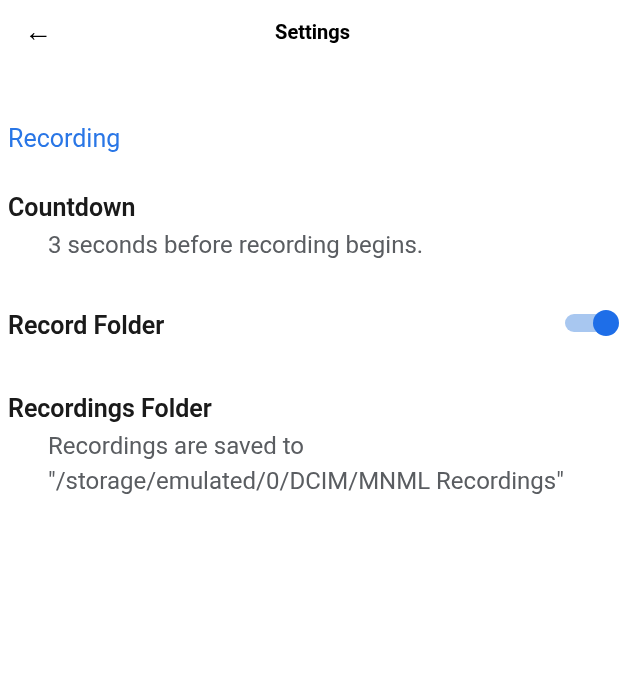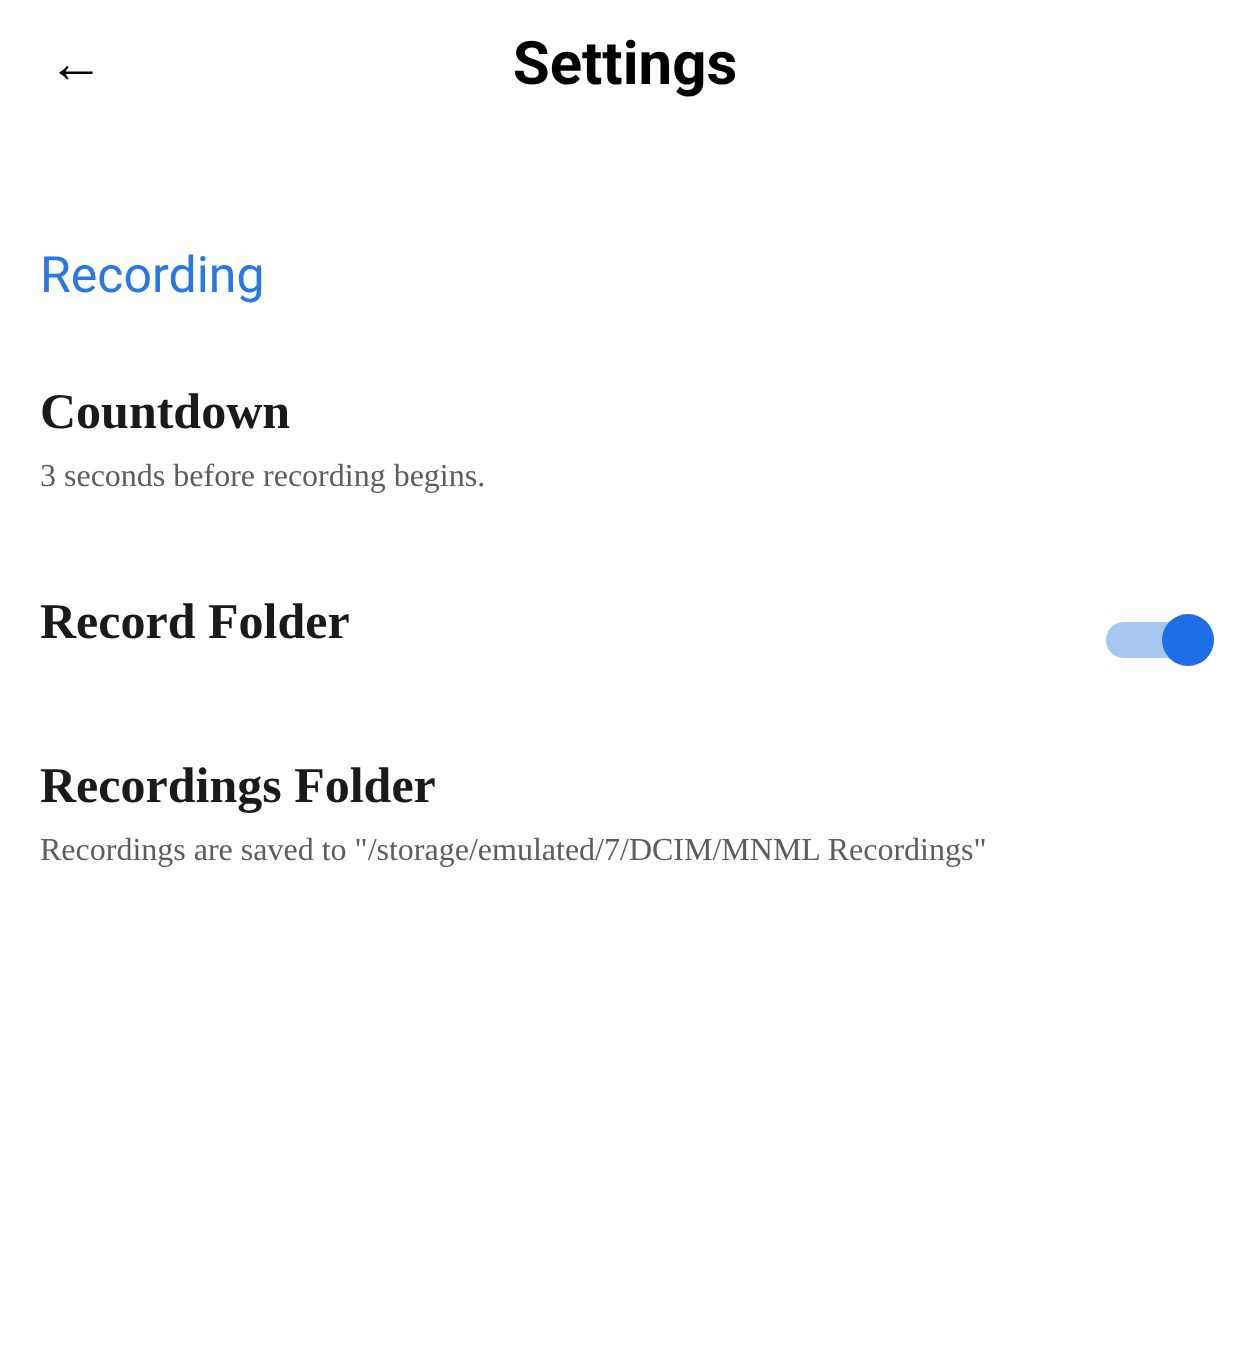--- a/index.html
+++ b/index.html
@@ -25,56 +25,56 @@
       font-size: 28px;
       font-weight: 400;
       cursor: pointer;
       line-height: 1;
       color: #000;
     }
     .header-title {
       position: absolute;
       left: 50%;
       transform: translateX(-50%);
-      font-size: 30px;
+      font-size: 20px;
       font-weight: 700;
       color: #000;
     }
     .content {
-      padding: 0 20px;
+      padding: 0 8px;
     }
     .section-header {
       color: #2976e6;
       font-size: 25px;
       font-weight: 400;
       margin-top: 60px;
       margin-bottom: 40px;
     }
     .setting-item {
       margin-bottom: 48px;
       display: flex;
-      align-items: flex-end;
+      align-items: flex-start;
       justify-content: space-between;
       gap: 20px;
-      font-family: Liberation Serif, serif;
     }
     .setting-text {
       flex: 1;
     }
     .setting-title {
       font-size: 25px;
       font-weight: 600;
       color: #1a1a1a;
       margin-bottom: 6px;
     }
     .setting-description {
-      font-size: 16px;
+      font-size: 24px;
       font-weight: 400;
       color: #5a5d61;
       line-height: 1.45;
+      margin-left: 40px;
     }
     .toggle {
       position: relative;
       width: 52px;
       height: 24px;
       flex-shrink: 0;
       cursor: pointer;
     }
     .toggle-track {
       position: absolute;
@@ -119,16 +119,16 @@
     </div>
     <div class="toggle">
       <div class="toggle-track"></div>
       <div class="toggle-thumb"></div>
     </div>
   </div>
 
   <div class="setting-item">
     <div class="setting-text">
       <div class="setting-title">Recordings Folder</div>
-      <div class="setting-description">Recordings are saved to "/storage/emulated/7/DCIM/MNML Recordings"</div>
+      <div class="setting-description">Recordings are saved to "/storage/emulated/0/DCIM/MNML Recordings"</div>
     </div>
   </div>
 </div>
 
 </body></html>

